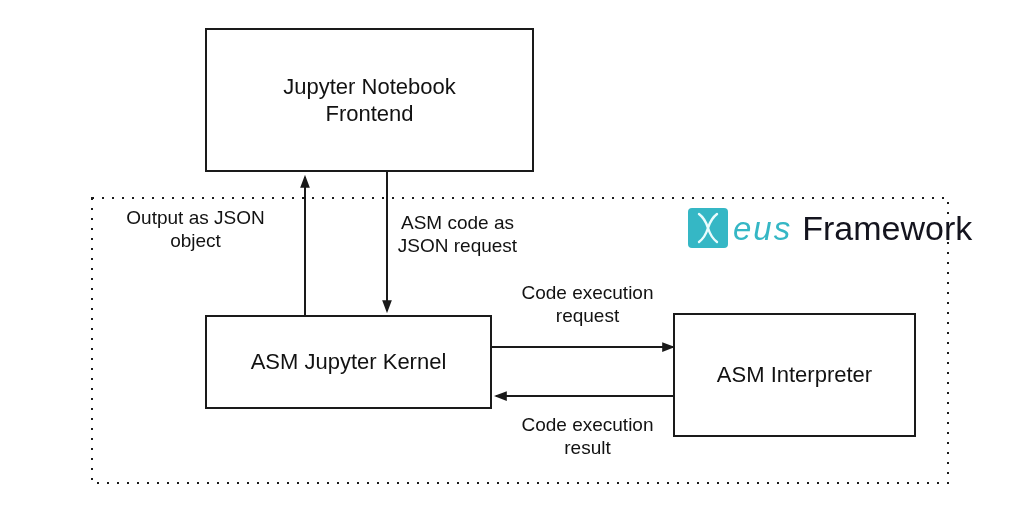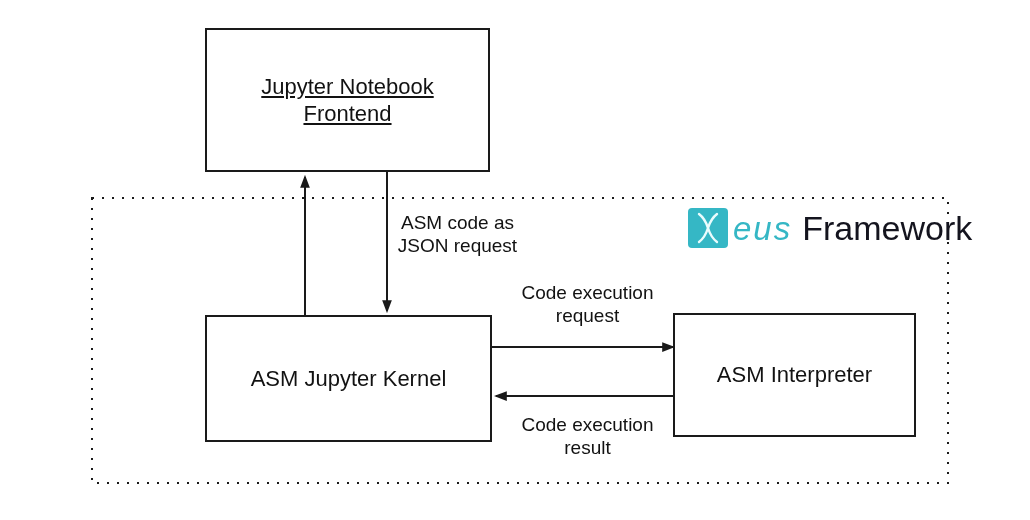--- a/index.html
+++ b/index.html
@@ -28,22 +28,22 @@
     display: flex;
     align-items: center;
     justify-content: center;
     text-align: center;
     font-size: 22px;
     color: #121212;
     white-space: pre-line;
     line-height: 1.25;
     box-sizing: border-box;
   }
-  .node-frontend    { left: 205px; top: 28px;  width: 285px; height: 144px; text-decoration: underline; }
-  .node-kernel      { left: 205px; top: 315px; width: 287px; height: 127px; }
+  .node-frontend    { left: 205px; top: 28px;  width: 329px; height: 144px; }
+  .node-kernel      { left: 205px; top: 315px; width: 287px; height: 94px; }
   .node-interpreter { left: 673px; top: 313px; width: 243px; height: 124px; }
 
   .edge-label {
     position: absolute;
     text-align: center;
     font-size: 19px;
     color: #121212;
     white-space: pre-line;
     line-height: 1.22;
   }
@@ -104,20 +104,22 @@
     <line x1="677" y1="396" x2="496" y2="396" stroke="#1a1a1a" stroke-width="2" marker-end="url(#ah)"></line>
   </svg>
 
   <div class="node node-frontend">Jupyter Notebook
 Frontend</div>
 
   <div class="node node-kernel">ASM Jupyter Kernel</div>
 
   <div class="node node-interpreter">ASM Interpreter</div>
 
+  <div class="edge-label label-output">Output as JSON
+object</div>
 
   <div class="edge-label label-asmcode">ASM code as
 JSON request</div>
 
   <div class="edge-label label-request">Code execution
 request</div>
 
   <div class="edge-label label-result">Code execution
 result</div>
 

